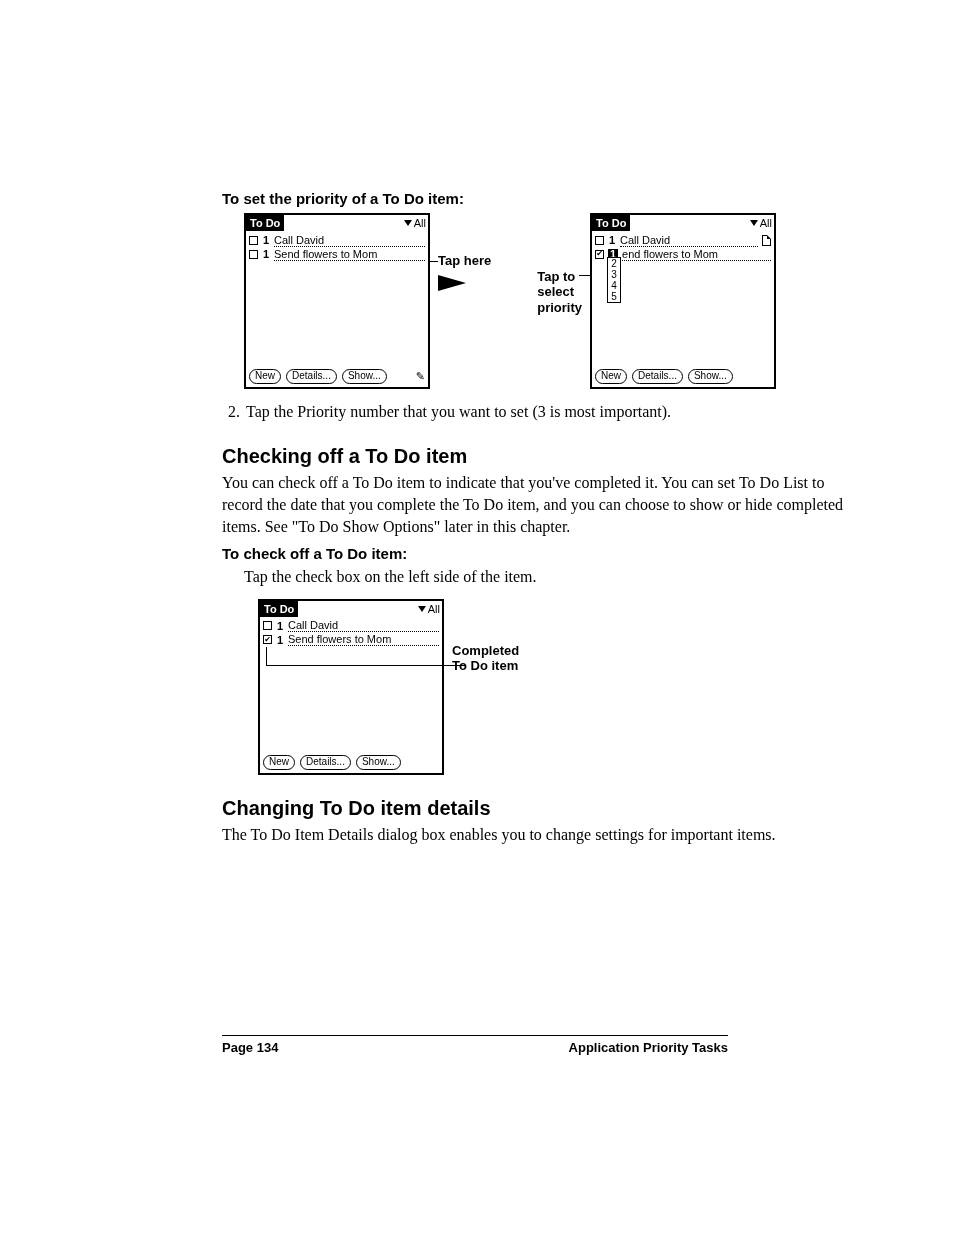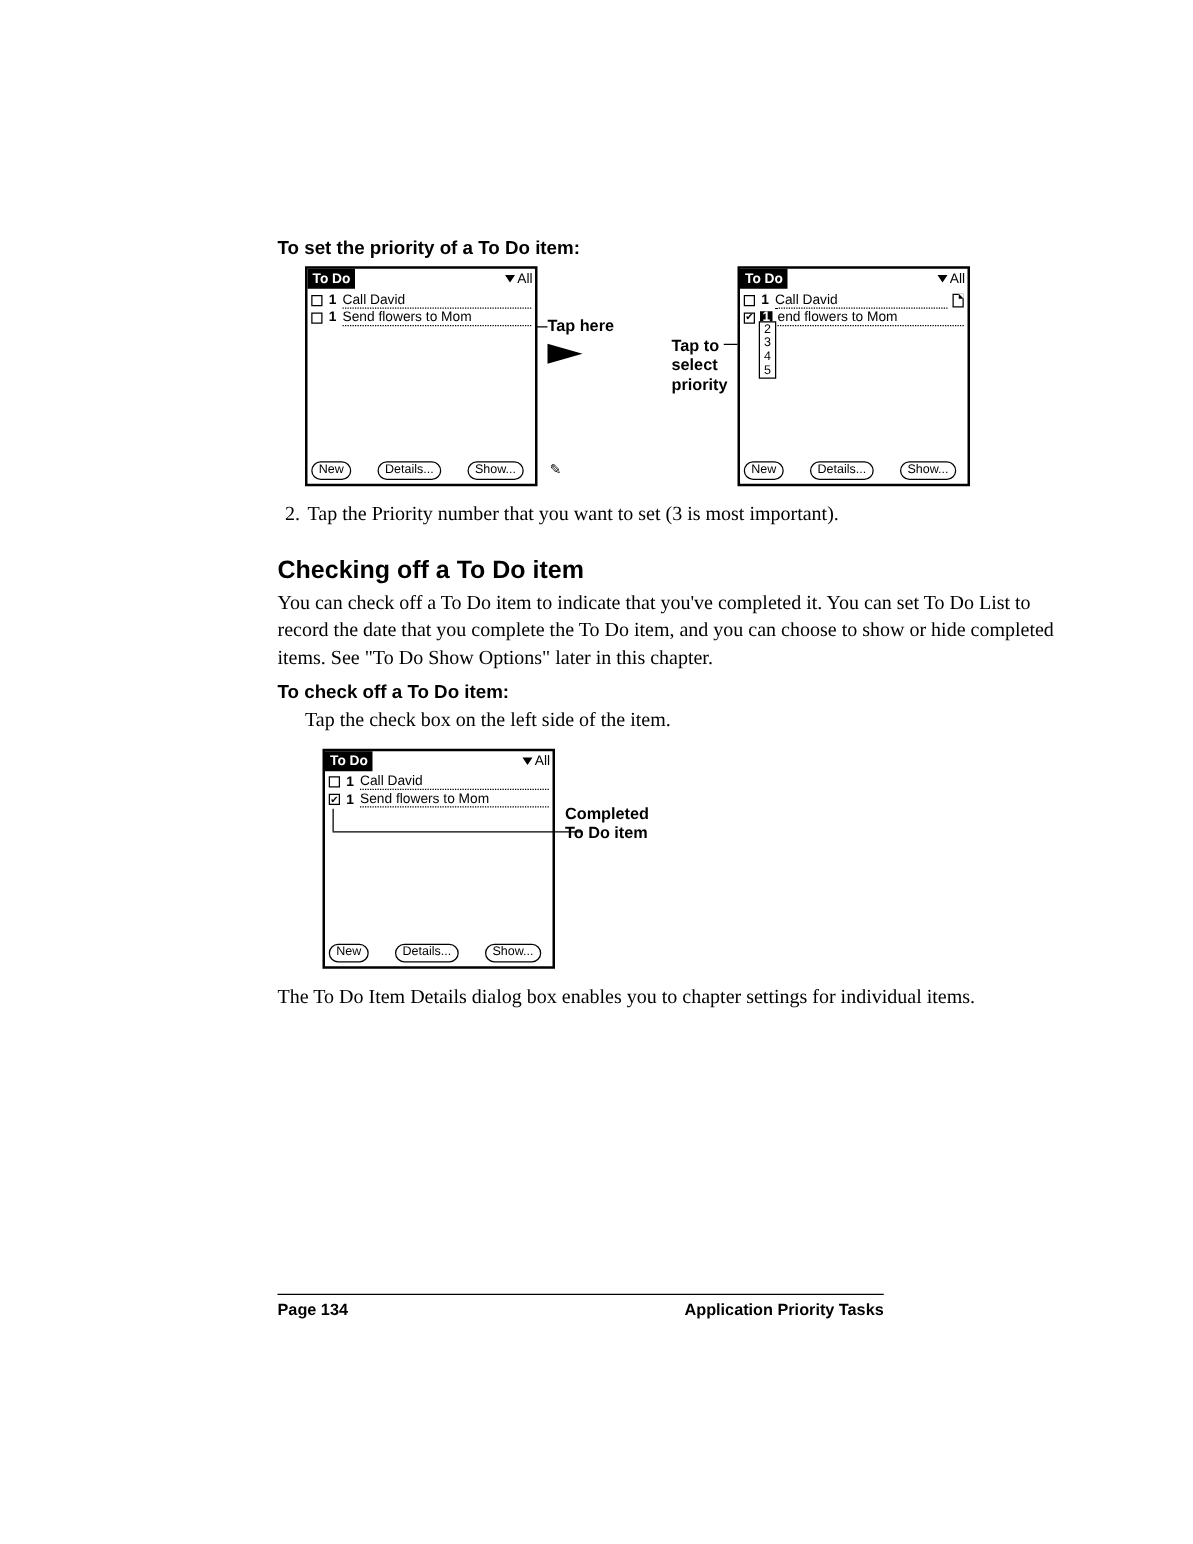--- a/index.html
+++ b/index.html
@@ -129,21 +129,21 @@
     font-weight:700;
   }
   .item-label {
     border-bottom: 1px dotted #000;
     flex: 1 1 auto;
     padding-bottom: 0;
     line-height: 12px;
   }
   .palm-footer {
     display: flex;
-    gap: 21px;
+    gap: 5px;
     padding: 3px;
     align-items: center;
   }
   .pbtn {
     border: 1px solid #000;
     border-radius: 8px;
     font-size: 10px;
     padding: 0 5px;
     height: 13px;
     line-height: 12px;
@@ -211,21 +211,21 @@
     padding-top: 44px;
     font-family: "Segoe UI", Arial, sans-serif;
     font-weight:700;
     font-size:13px;
     line-height:1.2;
   }
 
   
   .page-footer {
     position: absolute;
-    left: 222px; right: 247px;
+    left: 222px; right: 226px;
     bottom: 180px;
     border-top: 1px solid #000;
     display:flex;
     padding-top:4px;
     font-family: "Segoe UI", Arial, sans-serif;
     font-weight:700;
     font-size:13px;
   }
   .page-footer .pf-right { margin-left:auto; }
 </style>
@@ -355,20 +355,21 @@
         <span class="pbtn">New</span>
         <span class="pbtn">Details...</span>
         <span class="pbtn">Show...</span>
       </div>
     </div>
 
     <div class="callout-block-2" style="white-space:pre-line;">Completed
 To Do item</div>
   </div>
 
-  <p class="body-text">The To Do Item Details dialog box enables you to chapter settings for individual items.</p>
+  <h2 class="h2 sans-bold">Changing To Do item details</h2>
+  <p class="body-text">The To Do Item Details dialog box enables you to change settings for important items.</p>
 
   <div class="page-footer">
     <span>Page 134</span>
     <span class="pf-right">Application Priority Tasks</span>
   </div>
 
 </div>
 
 </body></html>

